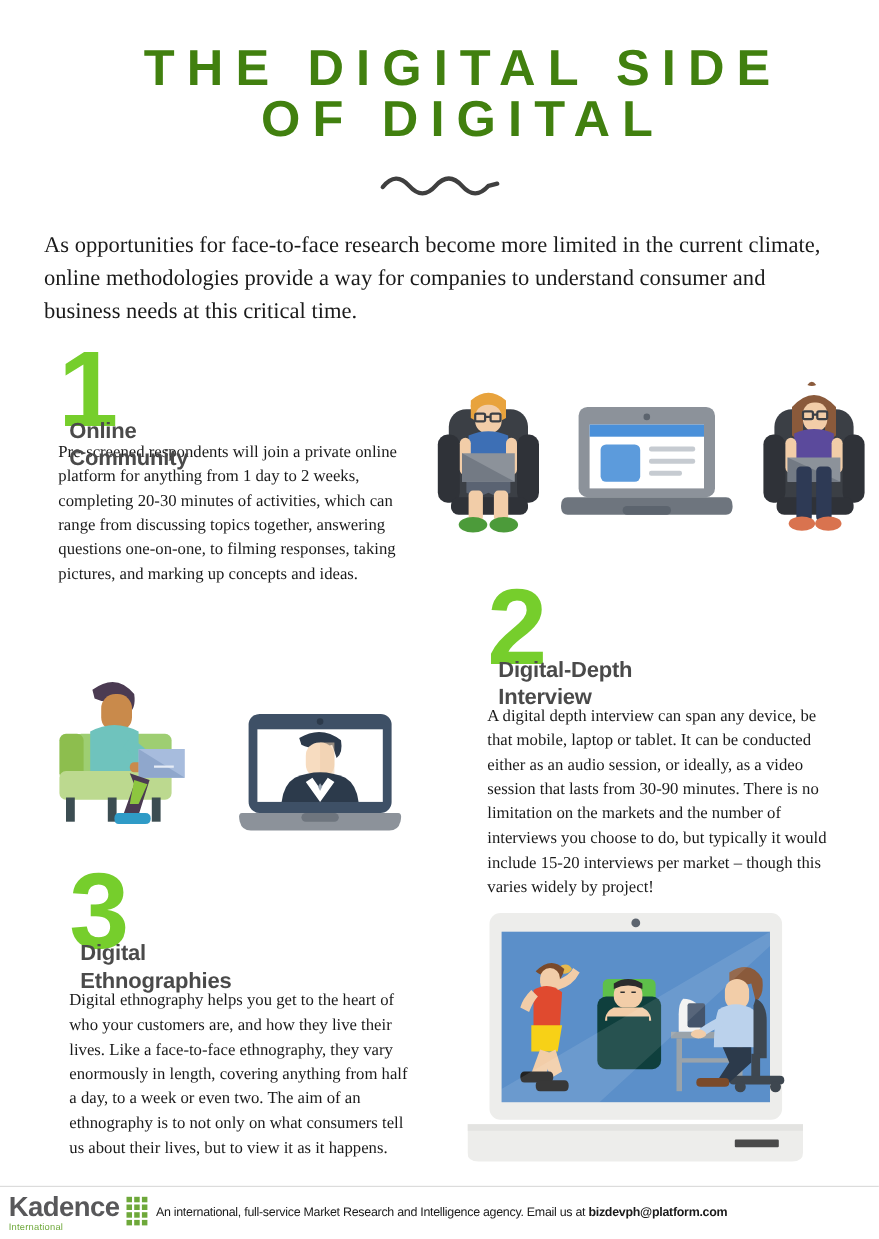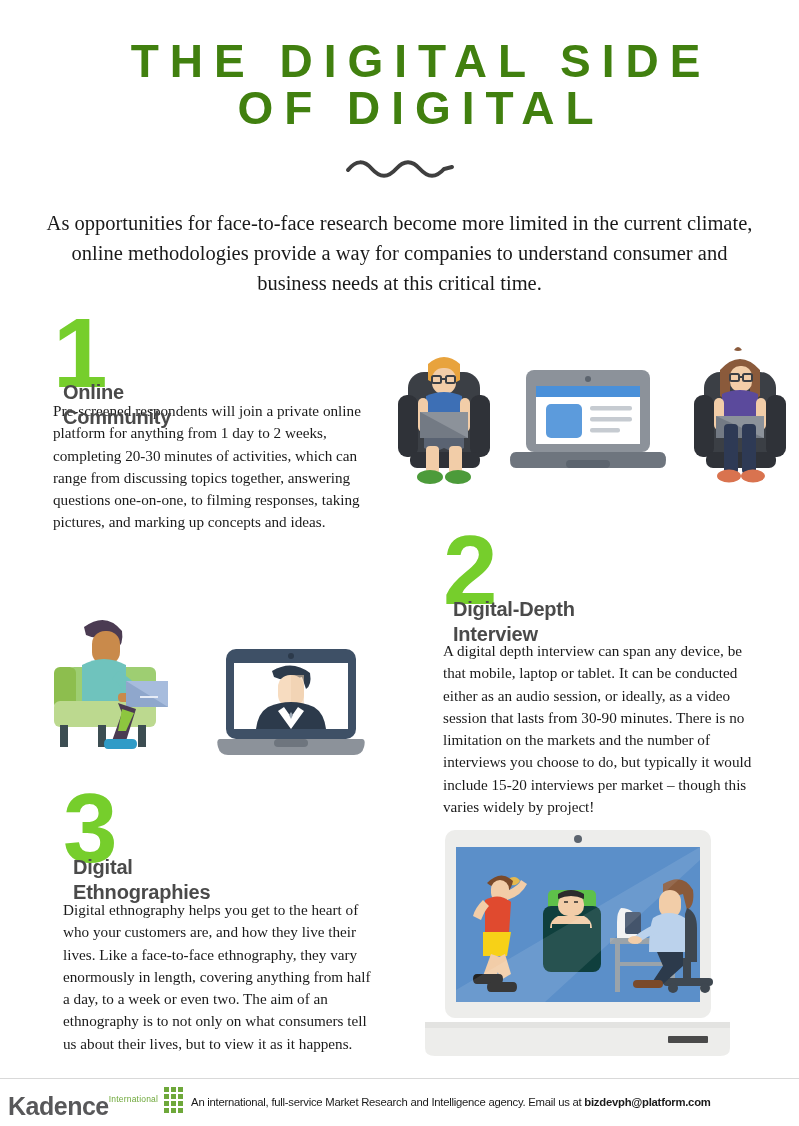--- a/index.html
+++ b/index.html
@@ -23,21 +23,20 @@
     text-indent: 11px;
   }
 
   
   .squiggle { position:absolute; top:158px; left:0; width:799px; text-align:center; }
   .squiggle svg { display:inline-block; }
 
   
   .intro {
     position:absolute; top:208px; left:40px; width:719px;
-    text-align:center;
     font-size: 20.5px;
     line-height: 30px;
     color: #1a1a1a;
   }
 
   
   .sec { position:absolute; }
   .sec-head { position:relative; height:82px; }
   .big-num {
     position:absolute; left:0; top:-14px;
@@ -78,21 +77,21 @@
   #illus-mid { top:605px; left:40px; width:345px; height:160px; }
   #illus-bottom { top:830px; left:425px; width:305px; height:232px; }
 
   
   .footer {
     position:absolute; bottom:0; left:0; width:799px; height:48px;
     border-top:1px solid #d9d9d9;
     display:flex; align-items:center; padding-left:8px;
   }
   .logo-wrap { display:flex; align-items:flex-end; }
-  .logo-text-wrap { display:flex; flex-direction:row; line-height:1; }
+  .logo-text-wrap { display:flex; flex-direction:column; line-height:1; }
   .logo-word {
     font-family:"Liberation Sans", sans-serif;
     font-weight:700;
     font-size:25px;
     color:#58585A;
     letter-spacing:-0.5px;
   }
   .logo-sub {
     font-family:Liberation Sans, sans-serif;
     font-size:8.5px;

